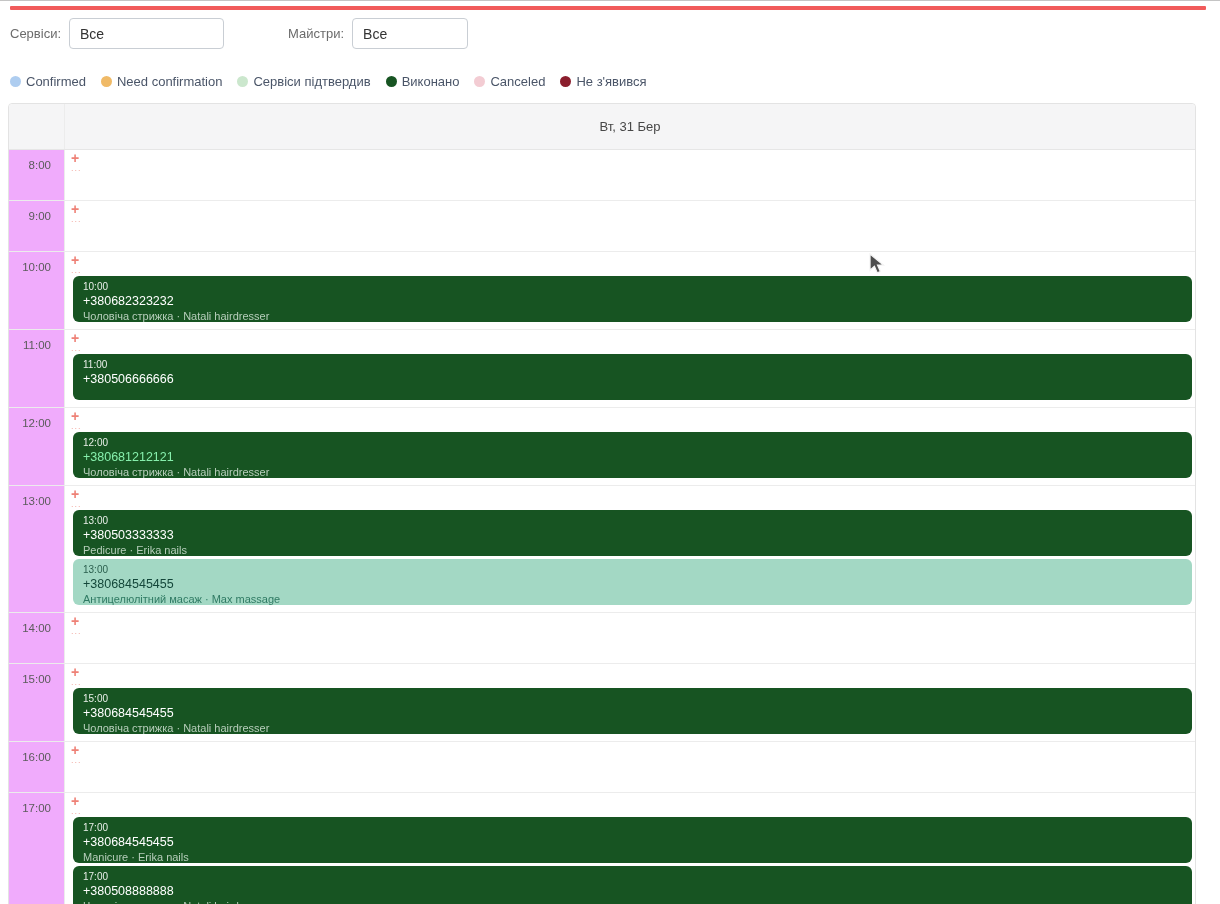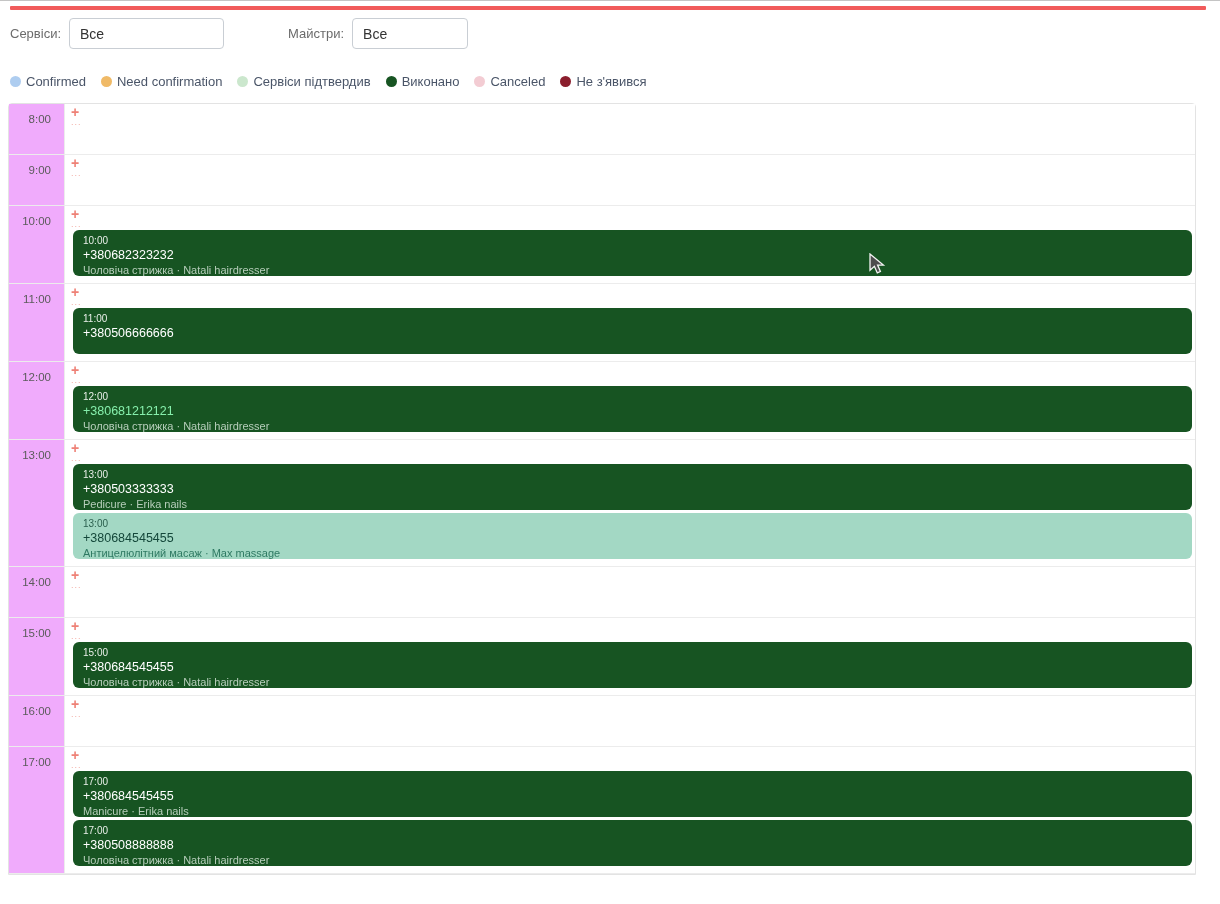--- a/index.html
+++ b/index.html
@@ -84,20 +84,24 @@
       <div class="legend-dot" style="background: rgb(243, 204, 211);"></div>
       <div class="legend-label">Canceled</div>
     </div>
     <div class="legend-item">
       <div class="legend-dot" style="background: rgb(139, 30, 45);"></div>
       <div class="legend-label">Не з'явився</div>
     </div>
   </div>
 
 <div class="calendar">
+  <div class="cal-header">
+    <div class="time-spacer"></div>
+    <div class="day-header">Вт, 31 Бер</div>
+  </div>
   <div id="cal-body">
       <div class="calendar-row">
         <div class="time-cell">8:00</div>
         <div class="day-cell">
           <div class="plus-zone">
             <div class="plus-btn">+</div>
             <div class="more-btn">...</div>
           </div>
         </div>
       </div>

